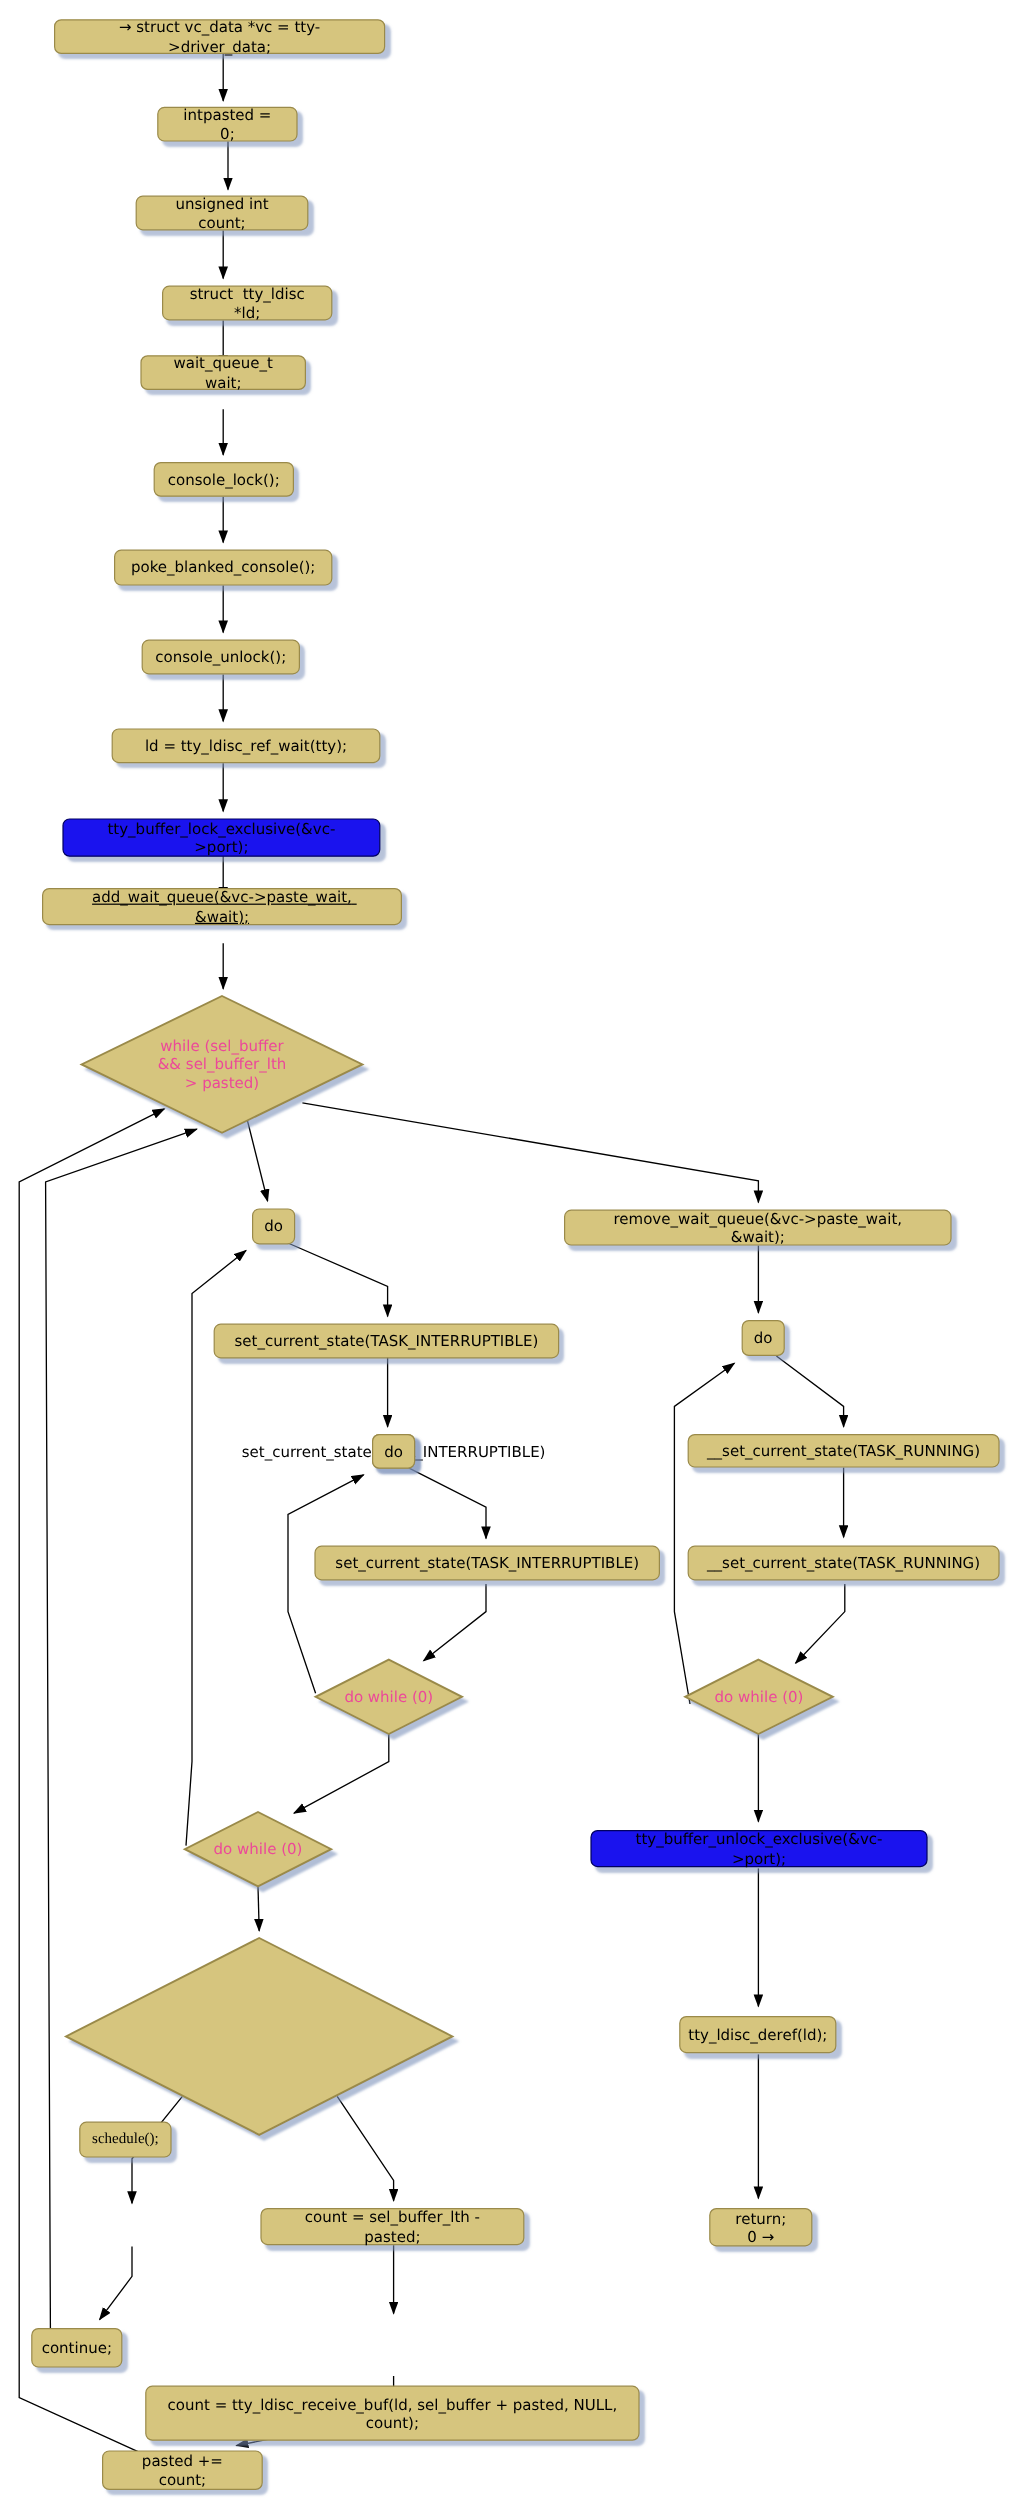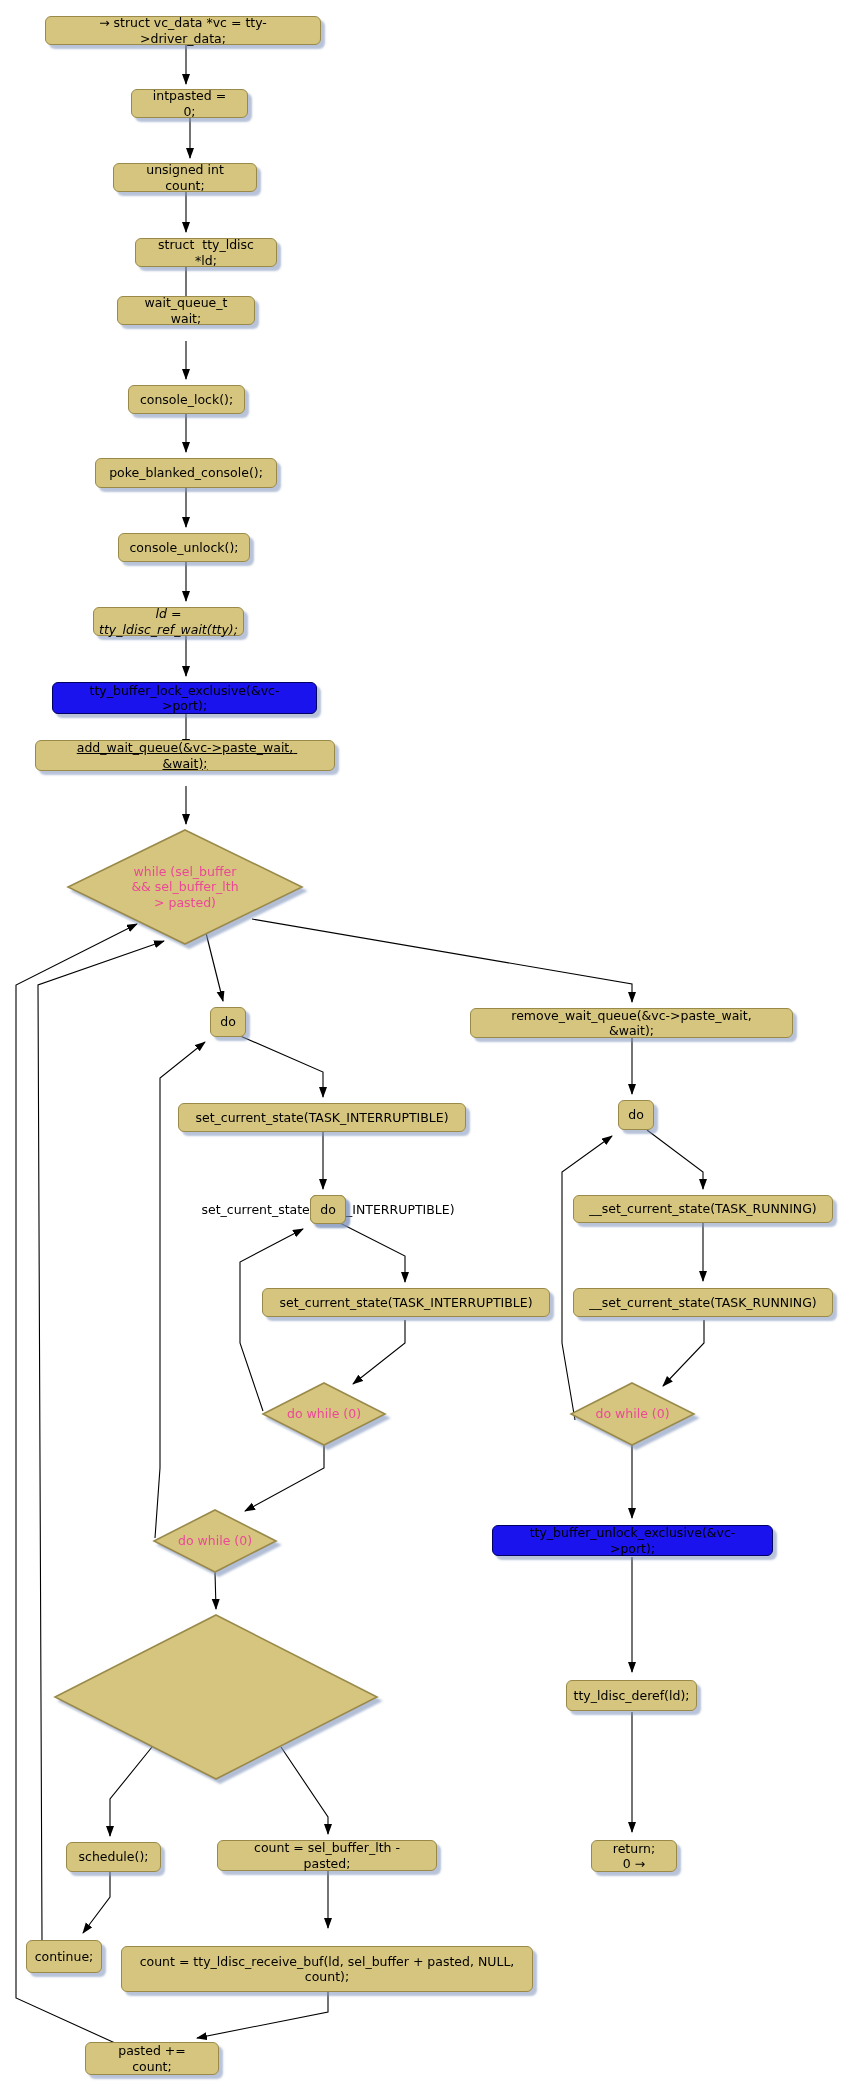--- a/index.html
+++ b/index.html
@@ -102,34 +102,34 @@
   </svg>
 
   <div class="node" style="left:45px;  top:16px;  width:276px; height:29px;">→ struct vc_data *vc = tty-&gt;driver_data;</div>
   <div class="node" style="left:131px; top:89px;  width:117px; height:29px;">intpasted = 0;</div>
   <div class="node" style="left:113px; top:163px; width:144px; height:29px;">unsigned int count;</div>
   <div class="node" style="left:115px; top:238px; width:142px; height:29px;margin-left:20px;">struct  tty_ldisc *ld;</div>
   <div class="node" style="left:117px; top:296px; width:138px; height:29px;">wait_queue_t wait;</div>
   <div class="node" style="left:128px; top:385px; width:117px; height:29px;">console_lock();</div>
   <div class="node" style="left:95px;  top:458px; width:182px; height:30px;">poke_blanked_console();</div>
   <div class="node" style="left:118px; top:533px; width:132px; height:29px;">console_unlock();</div>
-  <div class="node" style="left:93px;  top:607px; width:151px; height:29px;font-style:italic;">ld = tty_ldisc_ref_wait(tty);</div>
+  <div class="node" style="left:93px;  top:607px; width:224px; height:29px;">ld = tty_ldisc_ref_wait(tty);</div>
   <div class="node blue" style="left:52px; top:682px; width:265px; height:32px;">tty_buffer_lock_exclusive(&amp;vc-&gt;port);</div>
   <div class="node" style="left:35px;  top:740px; width:300px; height:31px;text-decoration:underline;">add_wait_queue(&amp;vc-&gt;paste_wait, &amp;wait);</div>
 
   <div class="node" style="left:210px; top:1007px; width:28px;  height:30px;">do</div>
   <div class="node" style="left:178px; top:1103px; width:288px; height:29px;">set_current_state(TASK_INTERRUPTIBLE)</div>
   <div class="node" style="left:310px; top:1195px; width:27px;  height:29px;" hidden="">set_current_state(TASK_INTERRUPTIBLE)</div>
   <div class="node" style="left:310px; top:1195px; width:27px;  height:29px;">do</div>
   <div class="node" style="left:262px; top:1288px; width:288px; height:29px;">set_current_state(TASK_INTERRUPTIBLE)</div>
 
-  <div class="node" style="left:66px;  top:1842px; width:95px;  height:30px;">schedule();</div>
+  <div class="node" style="left:66px;  top:1768px; width:77px;  height:30px;font-family:Liberation Serif, serif;">schedule();</div>
   <div class="node" style="left:217px; top:1840px; width:220px; height:31px;">count = sel_buffer_lth - pasted;</div>
   <div class="node" style="left:26px;  top:1940px; width:76px;  height:33px;">continue;</div>
-  <div class="node" style="left:121px; top:1946px; width:412px; height:46px;">count = tty_ldisc_receive_buf(ld, sel_buffer + pasted, NULL,
+  <div class="node" style="left:121px; top:1988px; width:412px; height:46px;">count = tty_ldisc_receive_buf(ld, sel_buffer + pasted, NULL,
 count);</div>
   <div class="node" style="left:85px;  top:2042px; width:134px; height:33px;">pasted += count;</div>
 
   <div class="node" style="left:470px; top:1008px; width:323px; height:30px;">remove_wait_queue(&amp;vc-&gt;paste_wait, &amp;wait);</div>
   <div class="node" style="left:618px; top:1100px; width:29px;  height:30px;">do</div>
   <div class="node" style="left:573px; top:1195px; width:260px; height:28px;">__set_current_state(TASK_RUNNING)</div>
   <div class="node" style="left:573px; top:1288px; width:260px; height:29px;">__set_current_state(TASK_RUNNING)</div>
   <div class="node blue" style="left:492px; top:1525px; width:281px; height:31px;">tty_buffer_unlock_exclusive(&amp;vc-&gt;port);</div>
   <div class="node" style="left:566px; top:1680px; width:131px; height:31px;">tty_ldisc_deref(ld);</div>
   <div class="node" style="left:591px; top:1840px; width:86px;  height:32px;">return; 0 →</div>

